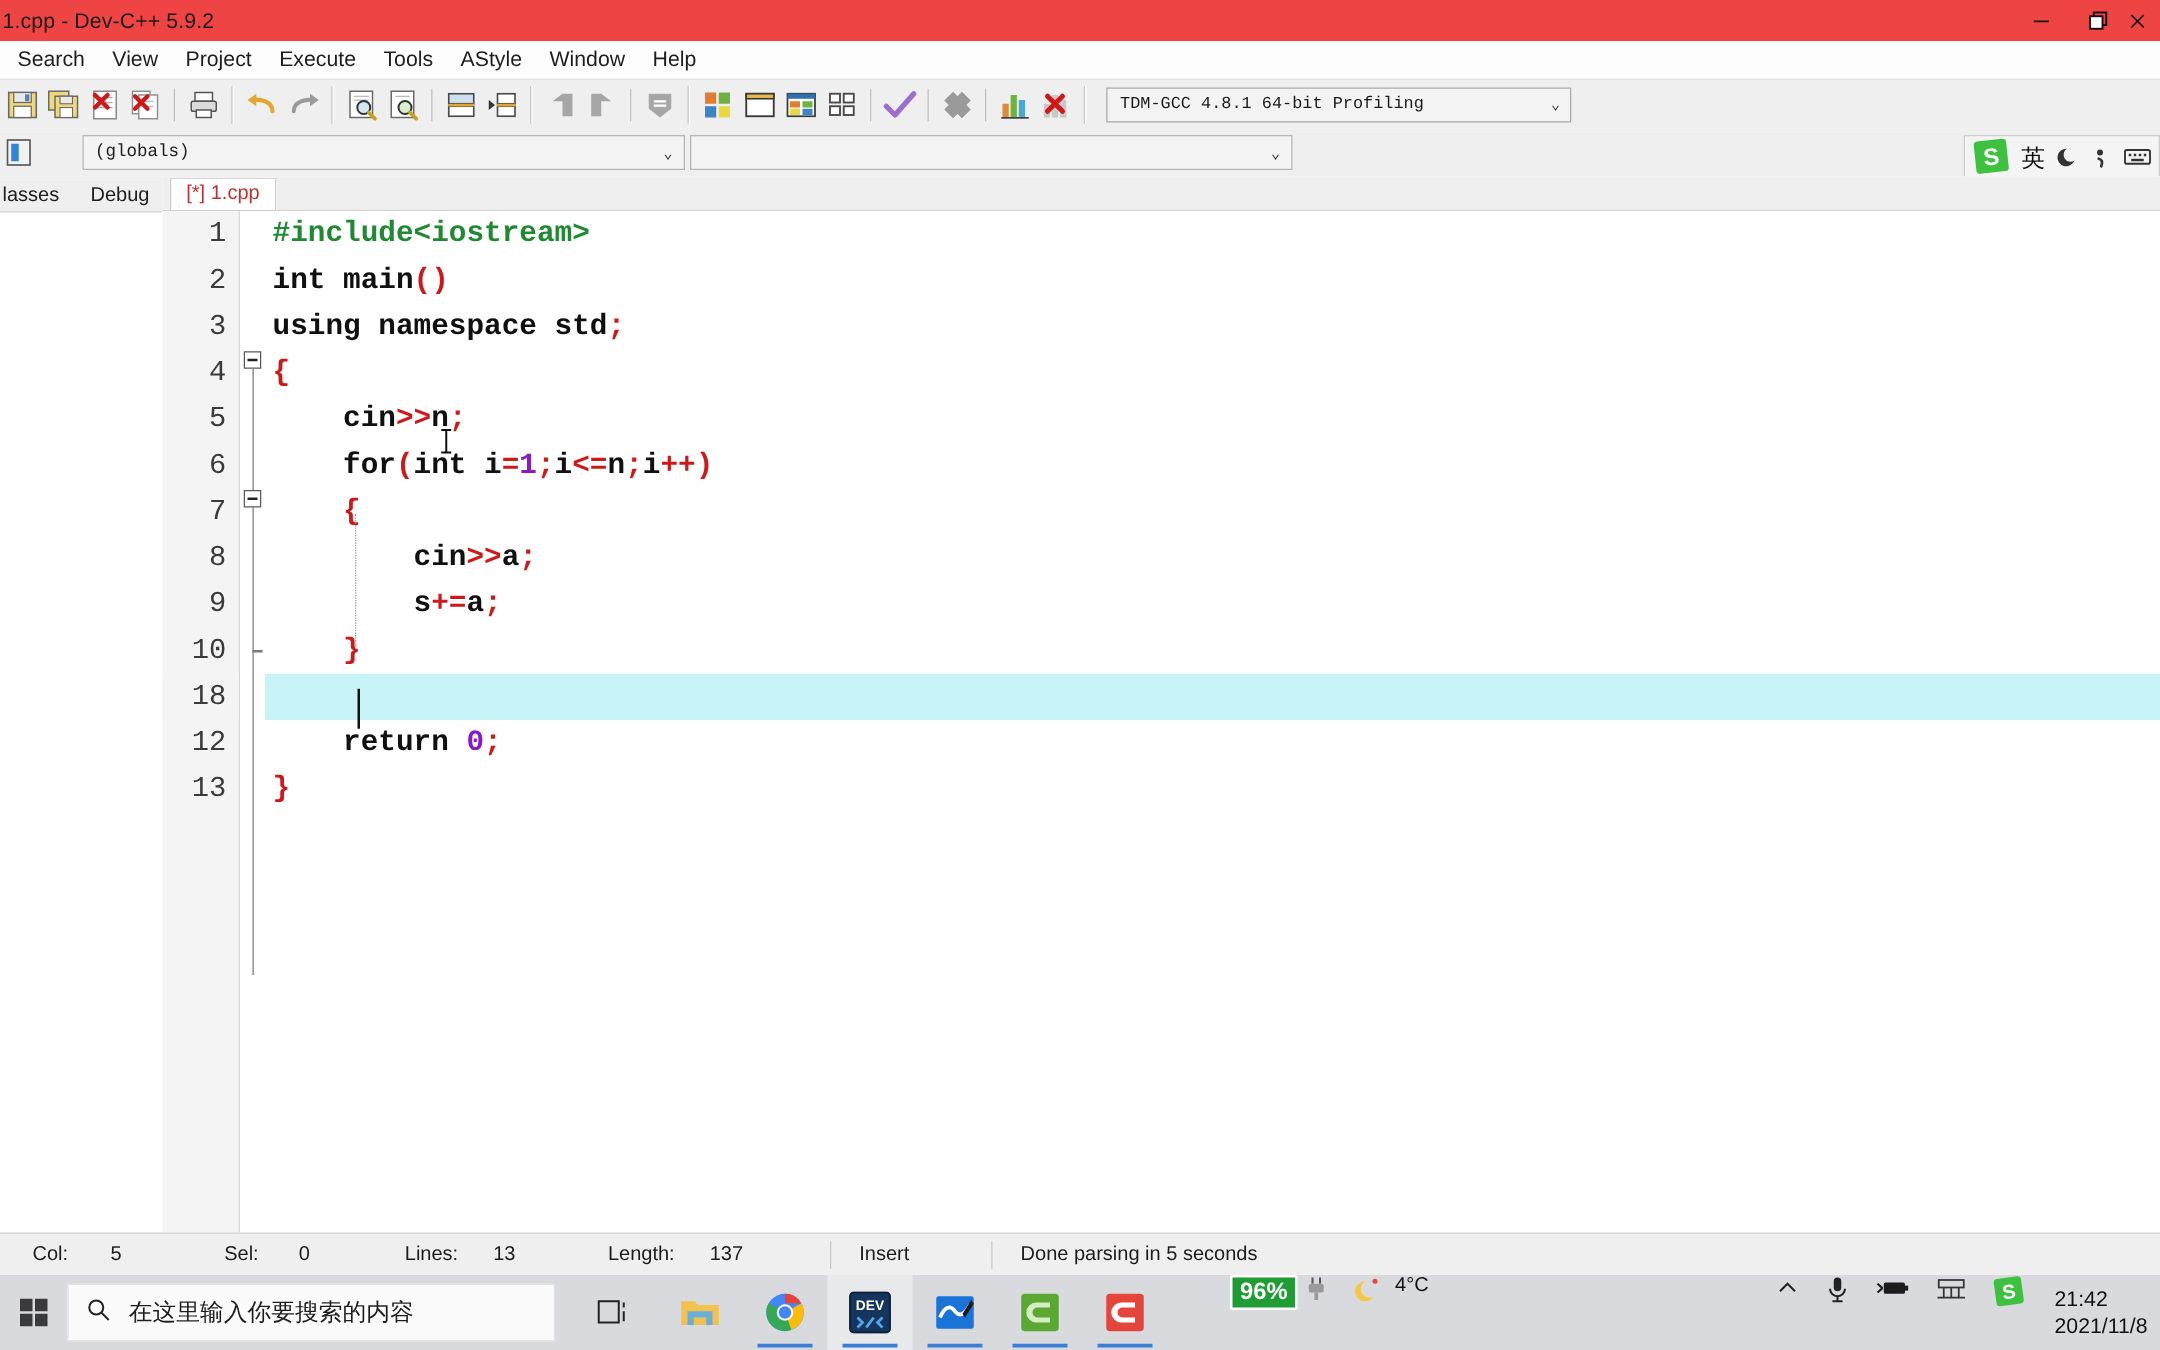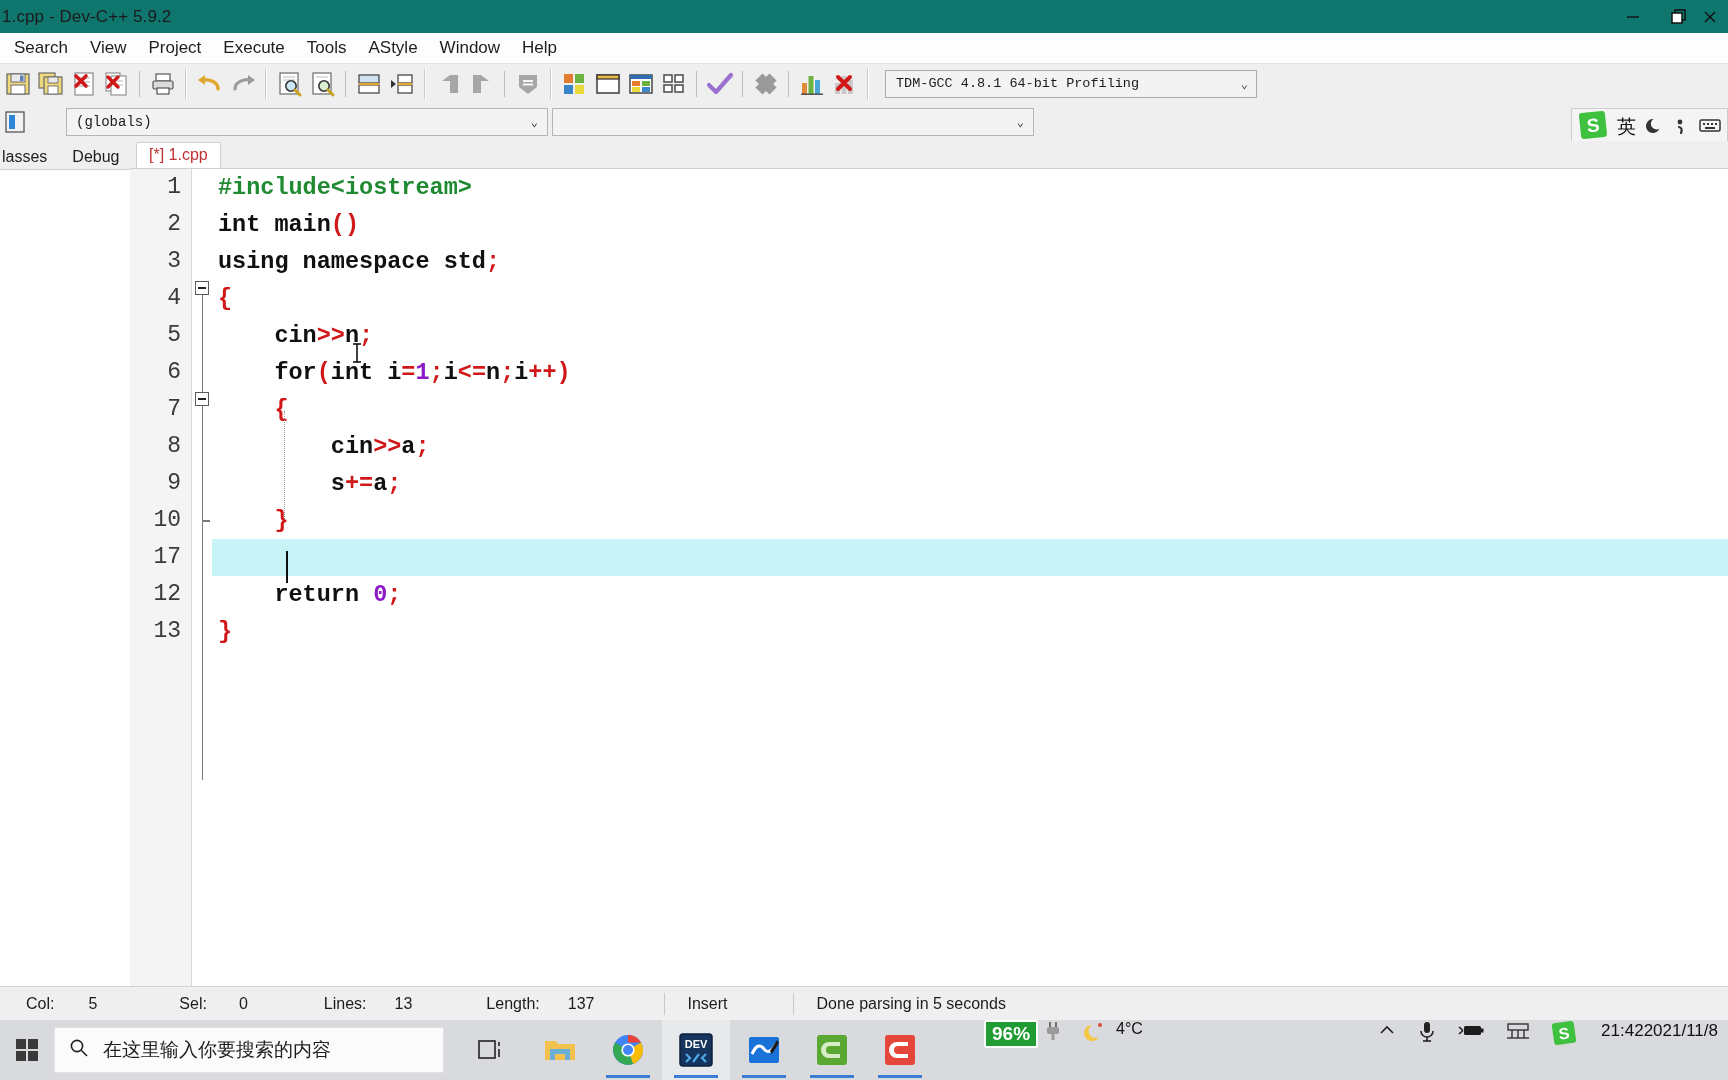--- a/index.html
+++ b/index.html
@@ -7,21 +7,21 @@
     width: 1728px; height: 1080px;
     overflow: hidden;
     font-family: "Liberation Sans", sans-serif;
     background: #ffffff;
   }
   #app { position: relative; width: 1728px; height: 1080px; }
 
   
   .titlebar {
     position: absolute; left: 0; top: 0; width: 1728px; height: 33px;
-    background: #0f766e;
+    background: #ef4444;
     display: flex; align-items: center;
   }
   .titlebar .title {
     font-size: 17px; color: #1b1b1b; padding-left: 2px; letter-spacing: 0.1px;
     white-space: nowrap;
   }
   .wincontrols {
     position: absolute; right: 0; top: 0; height: 33px;
     display: flex; align-items: center;
   }
@@ -234,21 +234,21 @@
     background: #3a7fd5;
   }
   .tray {
     margin-left: auto; display: flex; align-items: center; height: 60px;
   }
   .tray-item {
     display: flex; align-items: flex-start; justify-content: center;
     height: 60px; padding: 0 10px;
   }
   .clock {
-    display: flex; flex-direction: row; align-items: flex-start;
+    display: flex; flex-direction: column; align-items: flex-start;
     justify-content: center; height: 60px; padding: 0 10px 0 14px;
     font-size: 17px; color: #111; line-height: 1.25;
   }
   .battery-pill {
     border: 2px solid #ffffff; background: #1f9d34; color: #fff;
     font-size: 19px; font-weight: bold;
     padding: 1px 6px; border-radius: 2px; position: relative;
   }
   .temp { font-size: 16px; color: #111; margin-left: 8px; }
 
@@ -579,21 +579,21 @@
           <div class="ln">1</div>
           <div class="ln">2</div>
           <div class="ln">3</div>
           <div class="ln">4</div>
           <div class="ln">5</div>
           <div class="ln">6</div>
           <div class="ln">7</div>
           <div class="ln">8</div>
           <div class="ln">9</div>
           <div class="ln">10</div>
-          <div class="ln row-active-gutter">17</div>
+          <div class="ln row-active-gutter">18</div>
           <div class="ln">12</div>
           <div class="ln">13</div>
         </div>
       <div class="fold-col" id="foldcol">
 
         <div class="fold-box" style="top:112px"></div>
         <div class="fold-line" style="top:126px;height:485px"></div>
         <div class="fold-box" style="top:223px"></div>
         <div class="fold-line" style="top:237px;height:0px"></div>
         <div class="fold-tick" style="top:351px"></div>

